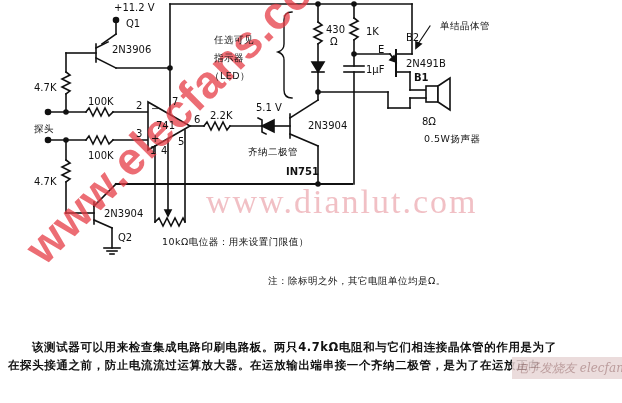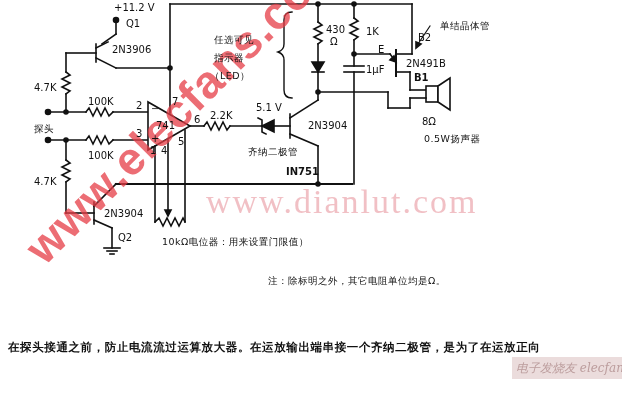--- a/index.html
+++ b/index.html
@@ -179,30 +179,31 @@
 
 <div class="lbl lbl-cn" style="left:214px; top:34px;">任选可见</div>
 <div class="lbl lbl-cn" style="left:214px; top:52px;">指示器</div>
 <div class="lbl lbl-cn" style="left:210px; top:70px;">（LED）</div>
 
 <div class="lbl" style="left:326px; top:24px;">430</div>
 <div class="lbl" style="left:330px; top:36px;">Ω</div>
 <div class="lbl" style="left:366px; top:26px;">1K</div>
 <div class="lbl" style="left:366px; top:64px;">1μF</div>
 <div class="lbl" style="left:378px; top:44px;">E</div>
-<div class="lbl" style="left:418px; top:32px;">B2</div>
+<div class="lbl" style="left:406px; top:32px;">B2</div>
 <div class="lbl" style="left:406px; top:58px;">2N491B</div>
 <div class="lbl lbl-b" style="left:414px; top:72px;">B1</div>
 <div class="lbl lbl-cn" style="left:440px; top:20px;">单结晶体管</div>
 
 <div class="lbl" style="left:422px; top:116px;">8Ω</div>
 <div class="lbl lbl-cn" style="left:424px; top:133px;">0.5W扬声器</div>
 
 <div class="lbl lbl-cn" style="left:162px; top:236px;">10kΩ电位器：用来设置门限值）</div>
 <div class="lbl lbl-cn" style="left:268px; top:275px;">注：除标明之外，其它电阻单位均是Ω。</div>
 
 <div class="caption" style="top:338px;">
+  <p style="text-indent:24px;">该测试器可以用来检查集成电路印刷电路板。两只4.7kΩ电阻和与它们相连接晶体管的作用是为了</p>
   <p>在探头接通之前，防止电流流过运算放大器。在运放输出端串接一个齐纳二极管，是为了在运放正向</p>
 </div>
 
 <div class="logo-box">
   <span class="logo-text">电子发烧友 elecfans.com</span>
 </div>
 
 </body></html>

